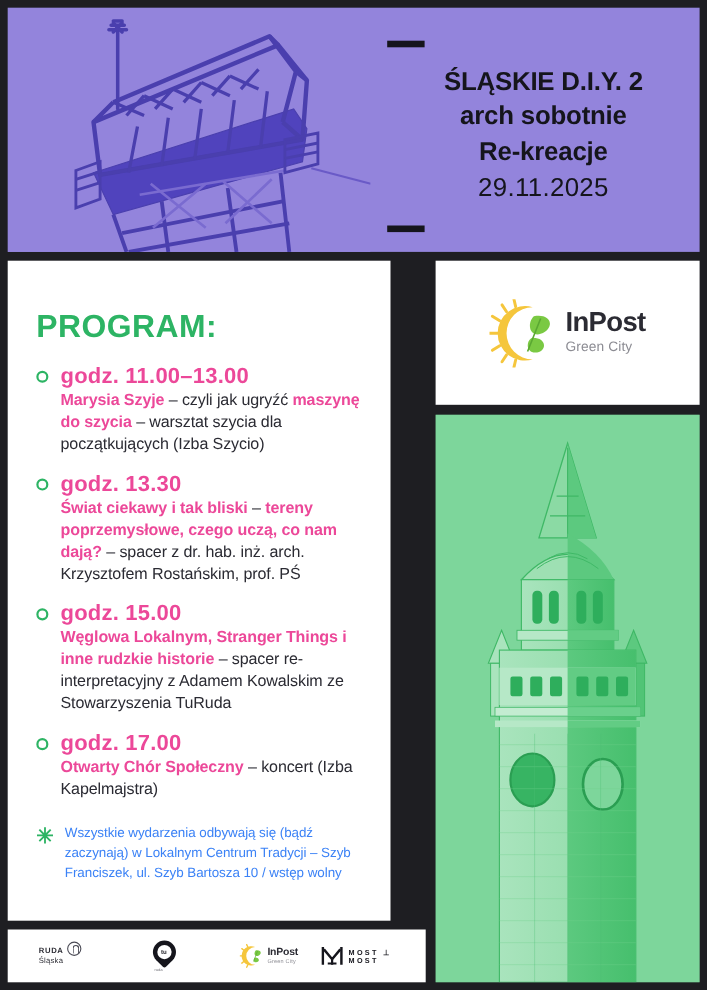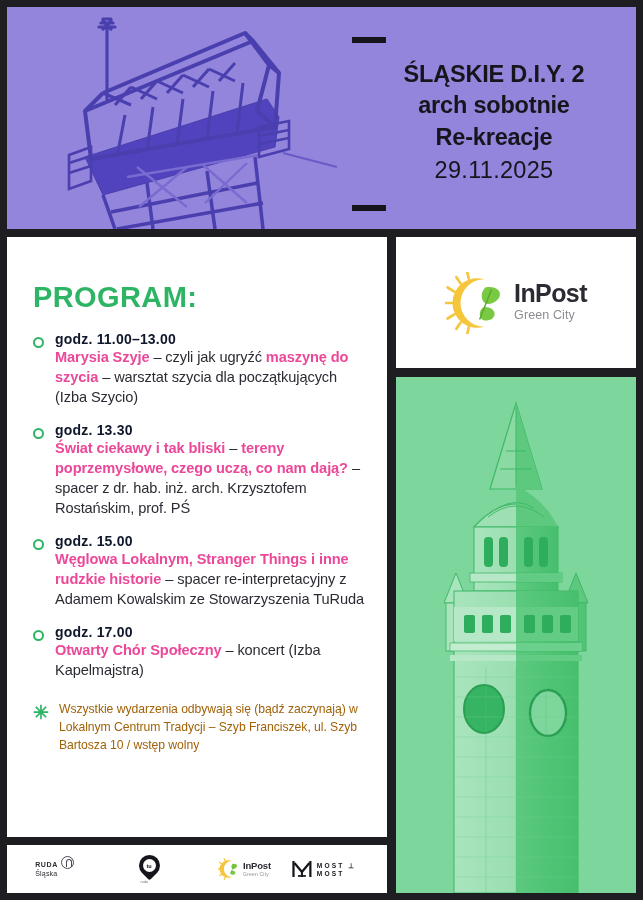--- a/index.html
+++ b/index.html
@@ -50,43 +50,43 @@
   .title .t-date {
     display:block;
     font-weight:normal;
     letter-spacing:0.3px;
     padding-top:2px;
   }
 
   
   .program-panel {
     position:absolute; left:7px; top:237px;
-    width:380px; height:600px;
+    width:348px; height:600px;
     background:#ffffff;
     padding:44px 20px 0 26px;
   }
   .program-title {
     color:#2db464;
     font-size:29px;
     font-weight:bold;
     letter-spacing:0.4px;
     margin-bottom:17px;
   }
   .entry { display:flex; margin-bottom:14px; }
   .bullet {
     flex:0 0 auto;
     width:11px; height:11px;
     border:2.4px solid #2db464;
     border-radius:50%;
     margin-top:6px; margin-right:11px;
   }
   .entry-body { flex:1 1 auto; }
   .entry-time {
-    color:#0f172a;
-    font-size:14px;
+    color:#ec4899;
+    font-size:20px;
     font-weight:bold;
     letter-spacing:0.2px;
     margin-bottom:1px;
   }
   .entry-desc {
     color:#2b2b33;
     font-size:14.6px;
     line-height:1.37;
     letter-spacing:-0.1px;
   }
@@ -99,21 +99,21 @@
   }
   .star {
     flex:0 0 auto;
     color:#2db464;
     font-size:19px;
     line-height:1;
     margin-top:2px; margin-right:10px;
     font-weight:bold;
   }
   .footnote-text {
-    color:#a16207;
+    color:#3b82f6;
     font-size:12.2px;
     line-height:1.47;
     letter-spacing:-0.05px;
   }
 
   
   .logo-bar {
     position:absolute; left:7px; top:845px;
     width:380px; height:48px;
     background:#ffffff;

